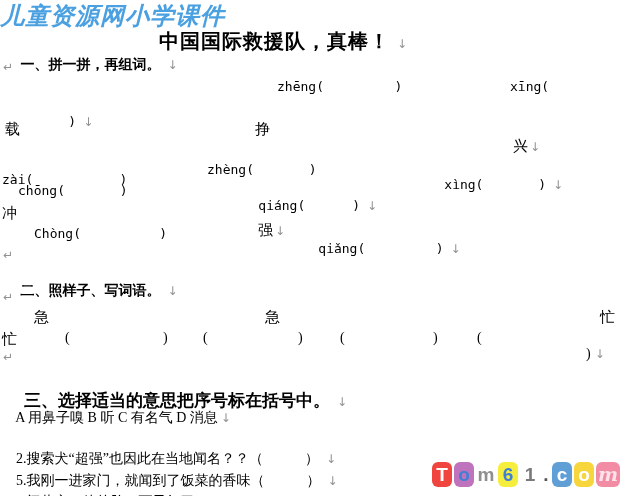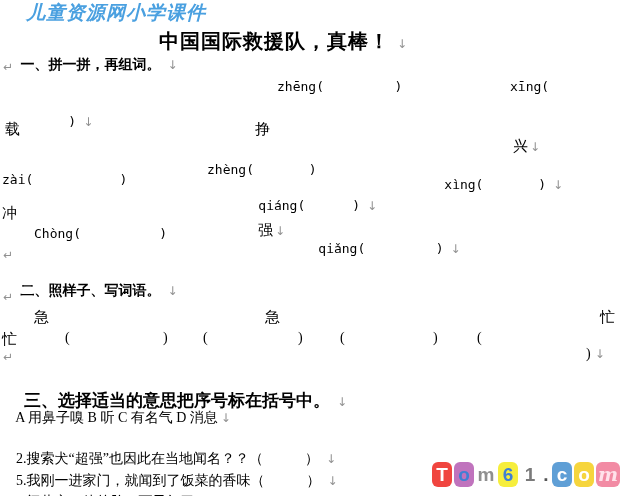--- a/index.html
+++ b/index.html
@@ -12,21 +12,21 @@
   .title { font-size:20px; font-weight:bold; letter-spacing:1px;text-align:center; }
   .heading { font-weight:bold; font-family:"Liberation Sans","DejaVu Sans",sans-serif; font-size:14px; }
   .heading.big { font-size:17px; }
   .pinyin { font-family:"DejaVu Sans Mono","Liberation Mono",monospace; font-size:13px; }
   .hanzi { font-size:15px; }
   .body-line { font-size:14px; }
   .mark { color:#909090; font-family:"DejaVu Sans",sans-serif; font-size:12px; font-weight:normal; }
   .arrow { margin-left:7px; }
   .wm-text {
     font-family:Liberation Sans, sans-serif;
-    font-weight:bold; font-style:italic; font-size:19px; letter-spacing:1px;padding-left:26px;
+    font-weight:bold; font-style:italic; font-size:24px; letter-spacing:1px;
   }
   .logo-row { display:flex; align-items:flex-end; }
   .logo-letter {
     display:inline-block; width:20px; height:25px; line-height:25px;
     text-align:center; border-radius:6px; margin-right:2px;
     font-family:"Liberation Sans","DejaVu Sans",sans-serif;
     font-weight:bold; font-size:19px;
   }
   .logo-letter.dot { width:8px; }
   .logo-letter.script { font-family:"DejaVu Serif",serif; font-style:italic; width:24px; }
@@ -58,20 +58,21 @@
   <div class="abs hanzi" style="left:498px;top:120px">
     <span>兴</span><span class="mark" style="margin-left:2px">↓</span>
   </div>
 
   <span class="abs pinyin" style="left:2px;top:172px">zài(           )</span>
   <span class="abs pinyin" style="left:207px;top:162px">zhèng(       )</span>
   <div class="abs pinyin" style="left:413px;top:162px">
     <span>xìng(       )</span><span class="mark arrow">↓</span>
   </div>
 
+  <span class="abs pinyin" style="left:18px;top:183px">chōng(       )</span>
   <div class="abs pinyin" style="left:227px;top:183px">
     <span>qiáng(      )</span><span class="mark arrow">↓</span>
   </div>
 
   <span class="abs hanzi" style="left:2px;top:204px">冲</span>
   <div class="abs hanzi" style="left:243px;top:204px">
     <span>强</span><span class="mark" style="margin-left:2px">↓</span>
   </div>
 
   <span class="abs pinyin" style="left:34px;top:226px">Chòng(          )</span>

